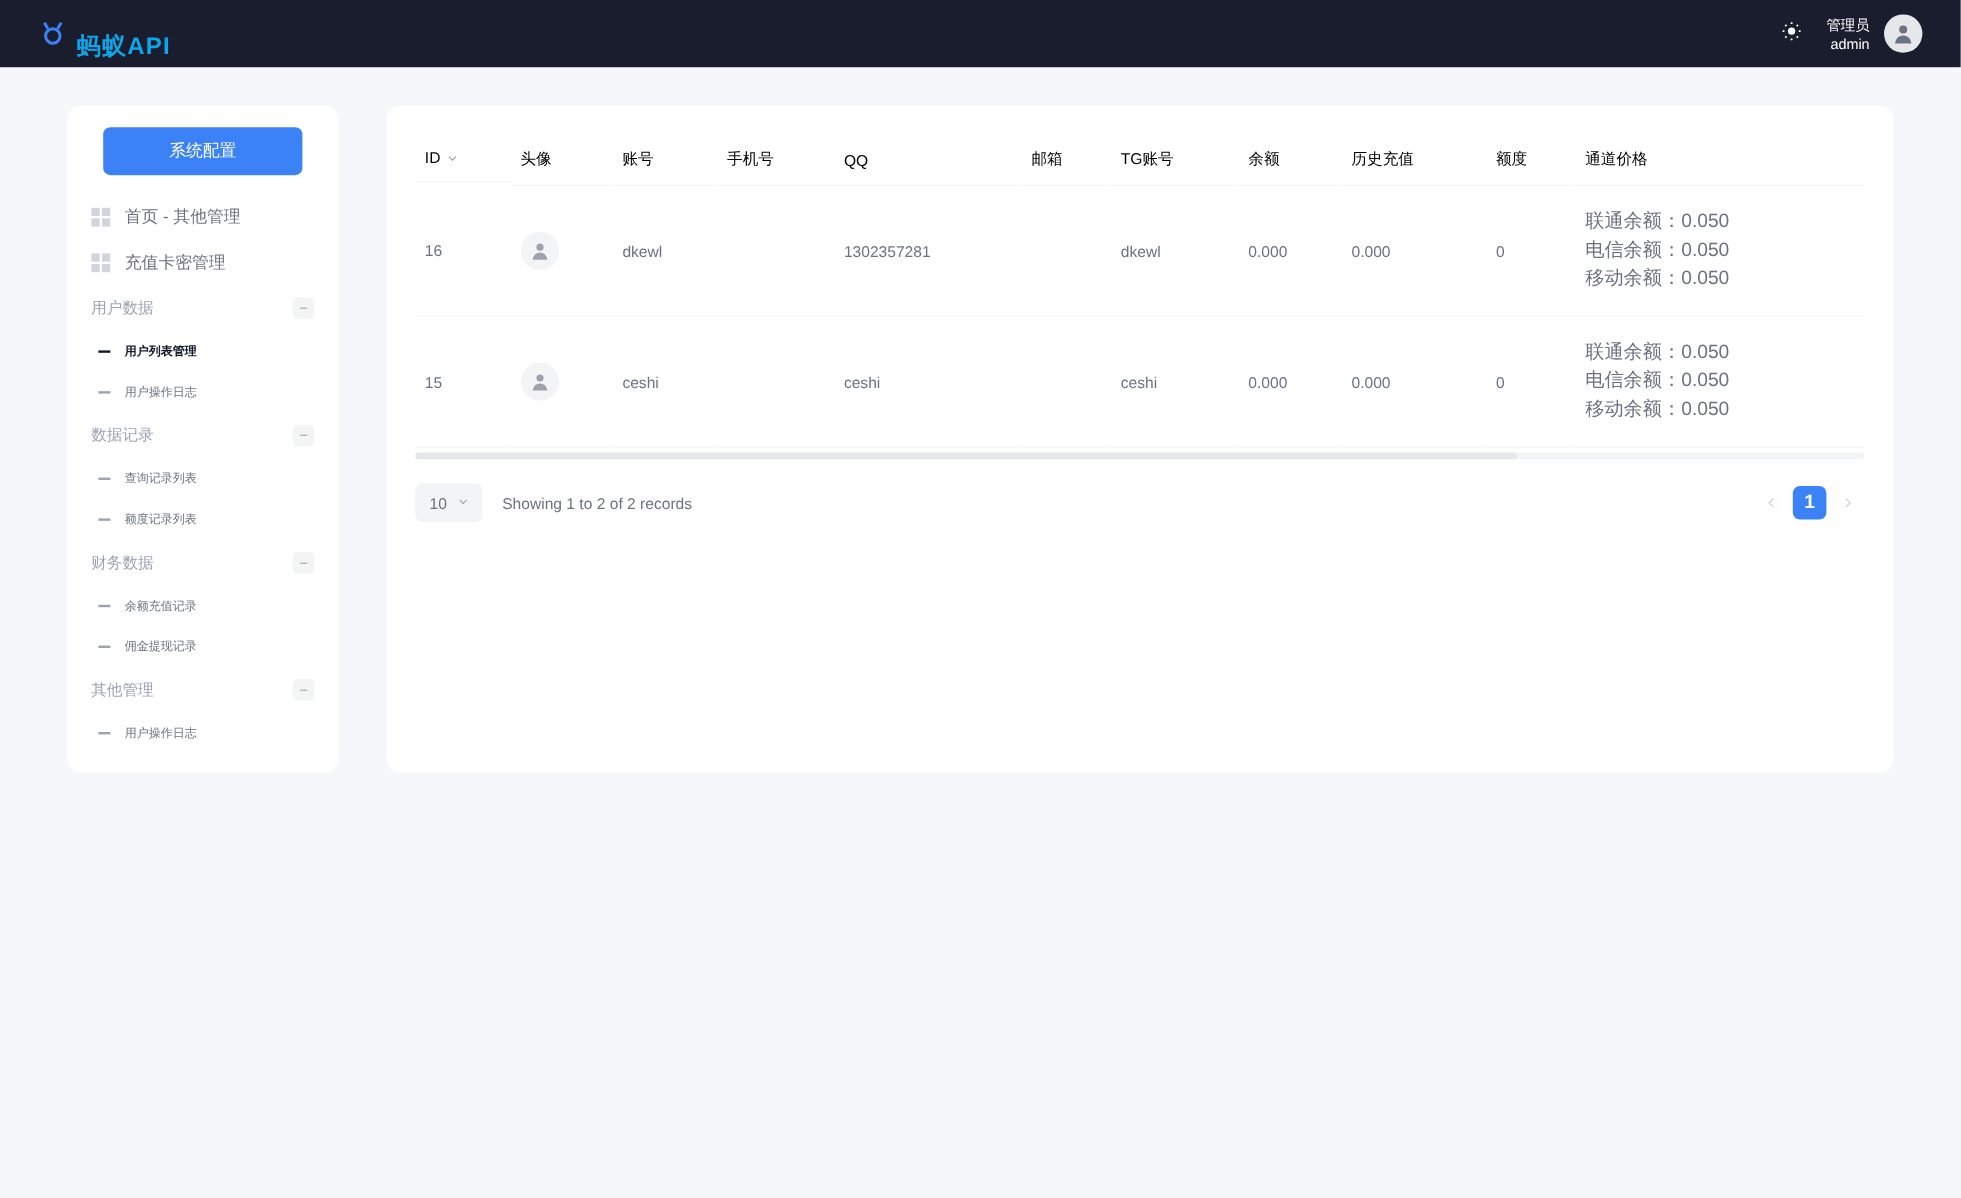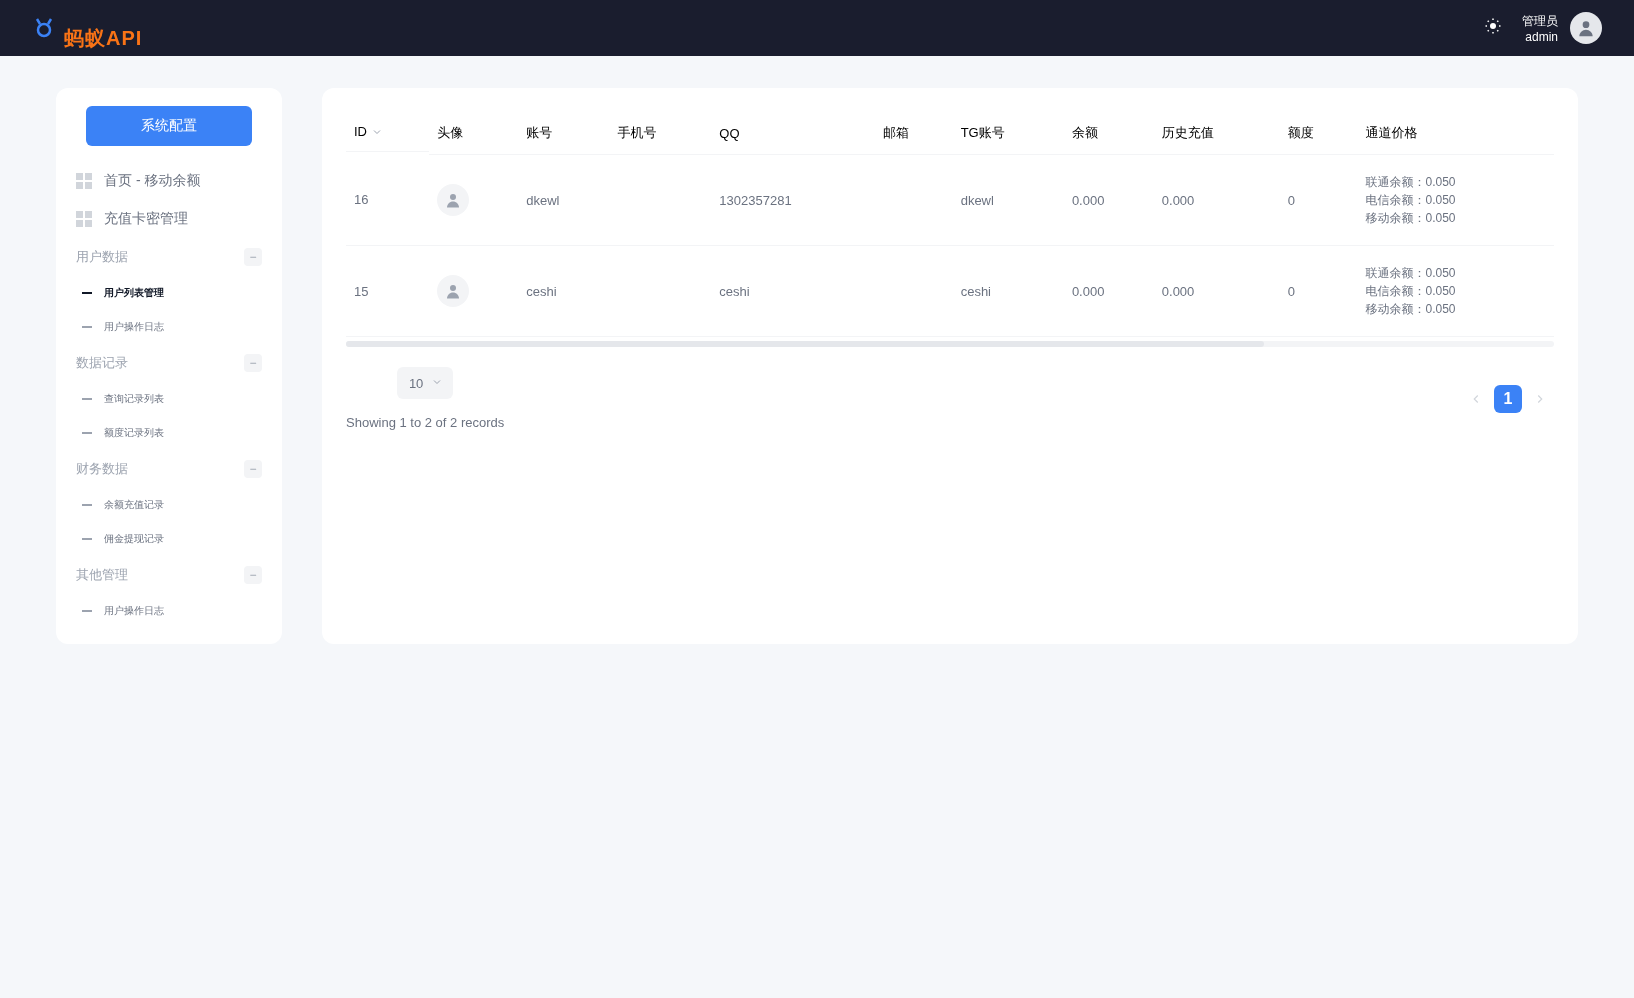--- a/index.html
+++ b/index.html
@@ -1,20 +1,20 @@
 <!DOCTYPE html>
 <html><head>
 <meta charset="utf-8">
 <style>
 *{margin:0;padding:0;box-sizing:border-box;font-family:-apple-system,BlinkMacSystemFont,"Segoe UI",Helvetica,Arial,sans-serif;}
 body{background:#f5f7fa;color:#4b5563;}
 .header{height:56px;background:#1a1d2e;display:flex;align-items:center;justify-content:space-between;padding:0 32px;}
 .logo{display:flex;align-items:center;gap:8px;}
 .logo-icon{width:24px;height:24px;}
-.logo-text{color:#f97316;font-size:20px;font-weight:600;letter-spacing:1px;margin-top:20px;}
+.logo-text{color:#0ea5e9;font-size:20px;font-weight:600;letter-spacing:1px;margin-top:20px;}
 .header-right{display:flex;align-items:center;gap:20px;}
 .theme-toggle{color:#fff;cursor:pointer;}
 .user-info{display:flex;align-items:center;gap:12px;color:#ffffff;font-size:12px;text-align:right;}
 .user-avatar{width:32px;height:32px;border-radius:50%;background:#e5e7eb;display:flex;align-items:center;justify-content:center;}
 .layout{display:flex;padding:32px 56px;gap:40px;}
 .sidebar{width:226px;background:#fff;border-radius:12px;padding:16px 14px;flex-shrink:0;}
 .config-btn{width:166px;margin:2px auto 16px;height:40px;background:#3b82f6;color:#fff;border:none;border-radius:6px;font-size:14px;cursor:pointer;display:block;}
 .nav-item{display:flex;align-items:center;gap:12px;padding:10px 6px;color:#6b7280;font-size:14px;cursor:pointer;}
 .nav-icon{width:16px;height:16px;flex-shrink:0;}
 .nav-group{display:flex;align-items:center;justify-content:space-between;padding:10px 6px;color:#9ca3af;font-size:13px;cursor:pointer;}
@@ -27,25 +27,25 @@
 .search-wrap{position:relative;width:210px;margin-bottom:20px;}
 .search-input{width:100%;height:42px;background:#f3f4f6;border:none;border-radius:8px;padding:0 16px 0 44px;font-size:14px;color:#6b7280;outline:none;}
 .search-input::placeholder{color:#9ca3af;}
 .search-icon{position:absolute;left:14px;top:50%;transform:translateY(-50%);color:#9ca3af;}
 .table-wrap{overflow-x:auto;}
 .table{width:100%;min-width:990px;border-collapse:collapse;}
 .table th{text-align:left;padding:12px 8px;color:#000000;font-size:13px;font-weight:500;border-bottom:1px solid #f3f4f6;white-space:nowrap;}
 .table th:first-child{display:flex;align-items:center;gap:4px;}
 .table td{padding:18px 8px;color:#6b7280;font-size:13px;border-bottom:1px solid #f3f4f6;white-space:nowrap;}
 .row-avatar{width:32px;height:32px;border-radius:50%;background:#f3f4f6;display:flex;align-items:center;justify-content:center;}
-.price-lines{font-size:12px;line-height:1.5;color:#6b7280;white-space:nowrap;}
+.price-lines{font-size:16px;line-height:1.5;color:#6b7280;white-space:nowrap;}
 .table-scrollbar{height:6px;background:#f3f4f6;border-radius:3px;margin-top:4px;position:relative;}
 .table-scrollbar-thumb{height:100%;width:76%;background:#e5e7eb;border-radius:3px;}
 .footer{display:flex;align-items:center;justify-content:space-between;margin-top:20px;}
-.footer-left{display:flex;align-items:center;gap:16px;flex-direction:column;}
+.footer-left{display:flex;align-items:center;gap:16px;}
 .page-size{height:32px;padding:0 30px 0 12px;background:#f3f4f6;border:none;border-radius:6px;font-size:13px;color:#6b7280;position:relative;display:flex;align-items:center;cursor:pointer;}
 .page-size-chevron{position:absolute;right:10px;color:#9ca3af;}
 .records-text{font-size:13px;color:#6b7280;}
 .pagination{display:flex;align-items:center;gap:4px;}
 .page-btn{width:28px;height:28px;display:flex;align-items:center;justify-content:center;border-radius:6px;cursor:pointer;color:#9ca3af;}
 .page-btn.active{background:#3b82f6;color:#fff;font-weight:600;}
 .page-btn.disabled{color:#d1d5db;cursor:default;}
 </style>
 </head>
 <body>
@@ -84,21 +84,21 @@
   <aside class="sidebar">
     <button class="config-btn">系统配置</button>
 
     <div class="nav-item">
       <svg class="nav-icon" viewBox="0 0 16 16" fill="#d1d5db">
           <rect width="7" height="7"></rect>
           <rect x="9" width="7" height="7"></rect>
           <rect y="9" width="7" height="7"></rect>
           <rect x="9" y="9" width="7" height="7"></rect>
         </svg>
-      <span>首页 - 移动余额</span>
+      <span>首页 - 其他管理</span>
     </div>
     <div class="nav-item">
       <svg class="nav-icon" viewBox="0 0 16 16" fill="#d1d5db">
           <rect width="7" height="7"></rect>
           <rect x="9" width="7" height="7"></rect>
           <rect y="9" width="7" height="7"></rect>
           <rect x="9" y="9" width="7" height="7"></rect>
         </svg>
       <span>充值卡密管理</span>
     </div>

